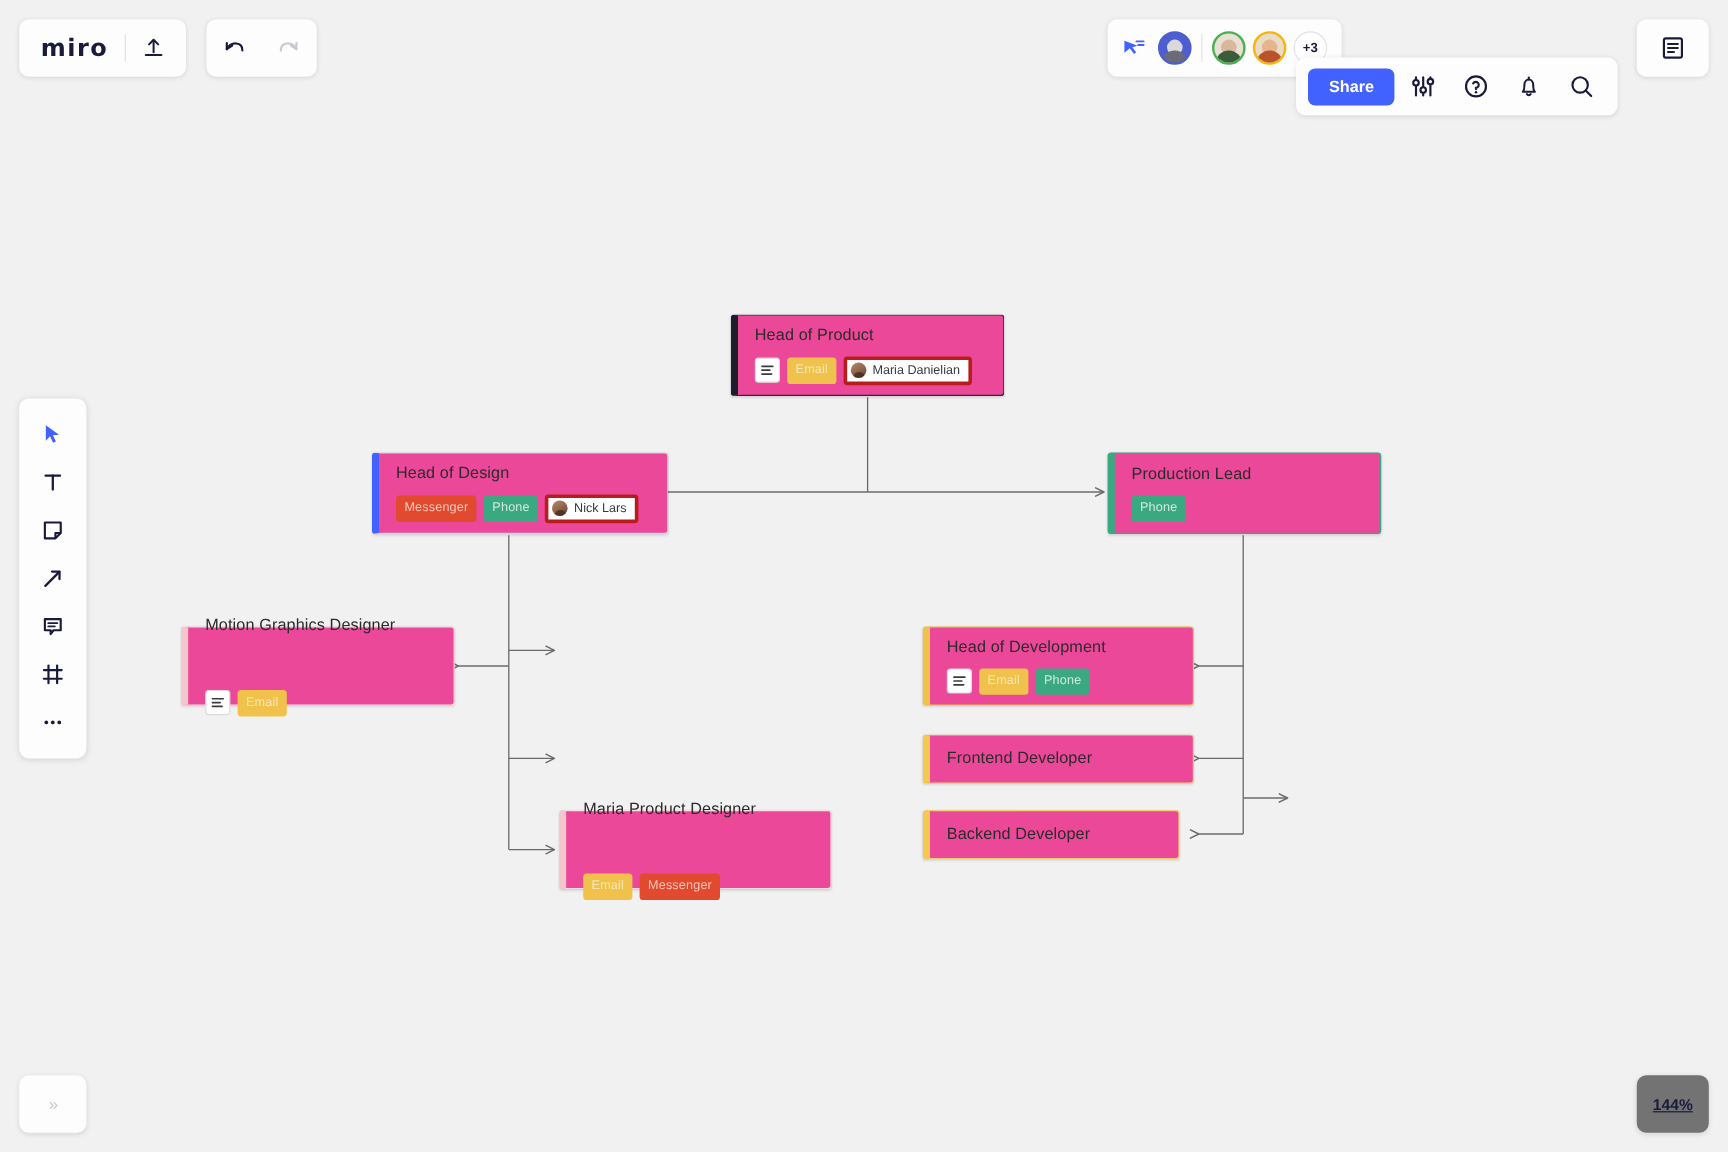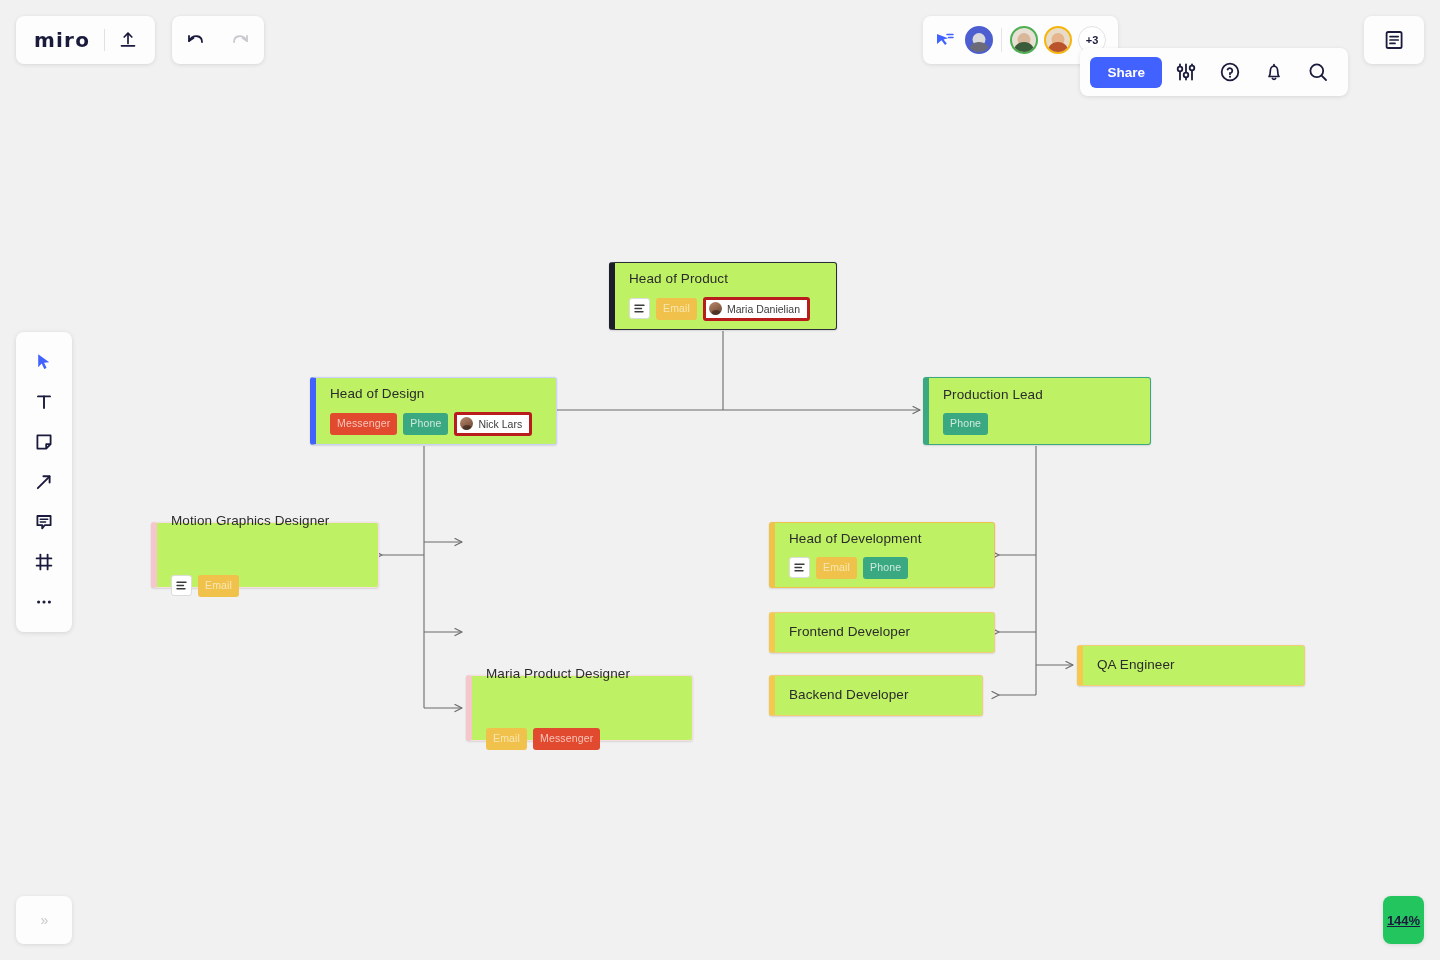--- a/index.html
+++ b/index.html
@@ -11,21 +11,21 @@
   }
   #app { position: relative; width: 1440px; height: 960px; }
 
   
   #board { position: absolute; inset: 0; background: #f1f1f1; }
   #wires { position: absolute; left: 0; top: 0; width: 1440px; height: 960px; pointer-events: none; }
 
   
   .node {
     position: absolute;
-    background: #bef264;
+    background: #ec4899;
     border-radius: 3px;
     box-shadow: 0 1px 2px rgba(0,0,0,0.10), 0 0 0 0.5px rgba(0,0,0,0.03);
     display: flex; flex-direction: column;
     justify-content: center;
     padding: 0 4px 0 14px;
   }
   .node .title {
     font-size: 13.5px;
     color: #2b2b2b;
     line-height: 1.25;
@@ -179,22 +179,22 @@
   #bl-expand {
     position: absolute; left: 16px; bottom: 16px;
     width: 56px; height: 48px;
     background: #fdfdfd; border-radius: 8px;
     box-shadow: 0 1px 4px rgba(0,0,0,.10);
     display: flex; align-items: center; justify-content: center;
     cursor: pointer; color: #c6c6cc; font-size: 14px; letter-spacing: -1px;
   }
   #br-zoom {
     position: absolute; right: 16px; bottom: 16px;
-    width: 41px; height: 48px;
-    background: #22c55e; border-radius: 8px;
+    width: 60px; height: 48px;
+    background: #737373; border-radius: 8px;
     box-shadow: 0 1px 4px rgba(0,0,0,.10);
     display: flex; align-items: center; justify-content: center;
     cursor: pointer; color: #1a1a3d; font-size: 13px; font-weight: 700; text-decoration: underline;
   }
 </style>
 </head>
 <body>
 
 <div id="app">
 
@@ -312,23 +312,20 @@
     </div>
 
     <div class="node ring-yellow-thin" style="left:769px;top:612px;width:226px;height:41px;">
       <div class="title">Frontend Developer</div>
     </div>
 
     <div class="node ring-yellow-thin" style="left:769px;top:675px;width:214px;height:41px;">
       <div class="title">Backend Developer</div>
     </div>
 
-    <div class="node ring-yellow-thin" style="left:1077px;top:645px;width:228px;height:41px;">
-      <div class="title">QA Engineer</div>
-    </div>
 
   </div>
 
   <div class="tl-group" id="tl-logo">
     <div class="miro-word">miro</div>
     <div class="vdiv"></div>
     <div class="tbtn">
       <svg width="20" height="20" viewBox="0 0 20 20">
         <g stroke="#1a1a3d" stroke-width="1.7" fill="none" stroke-linecap="round" stroke-linejoin="round">
           <path d="M10 13.5 V3.5"></path>

